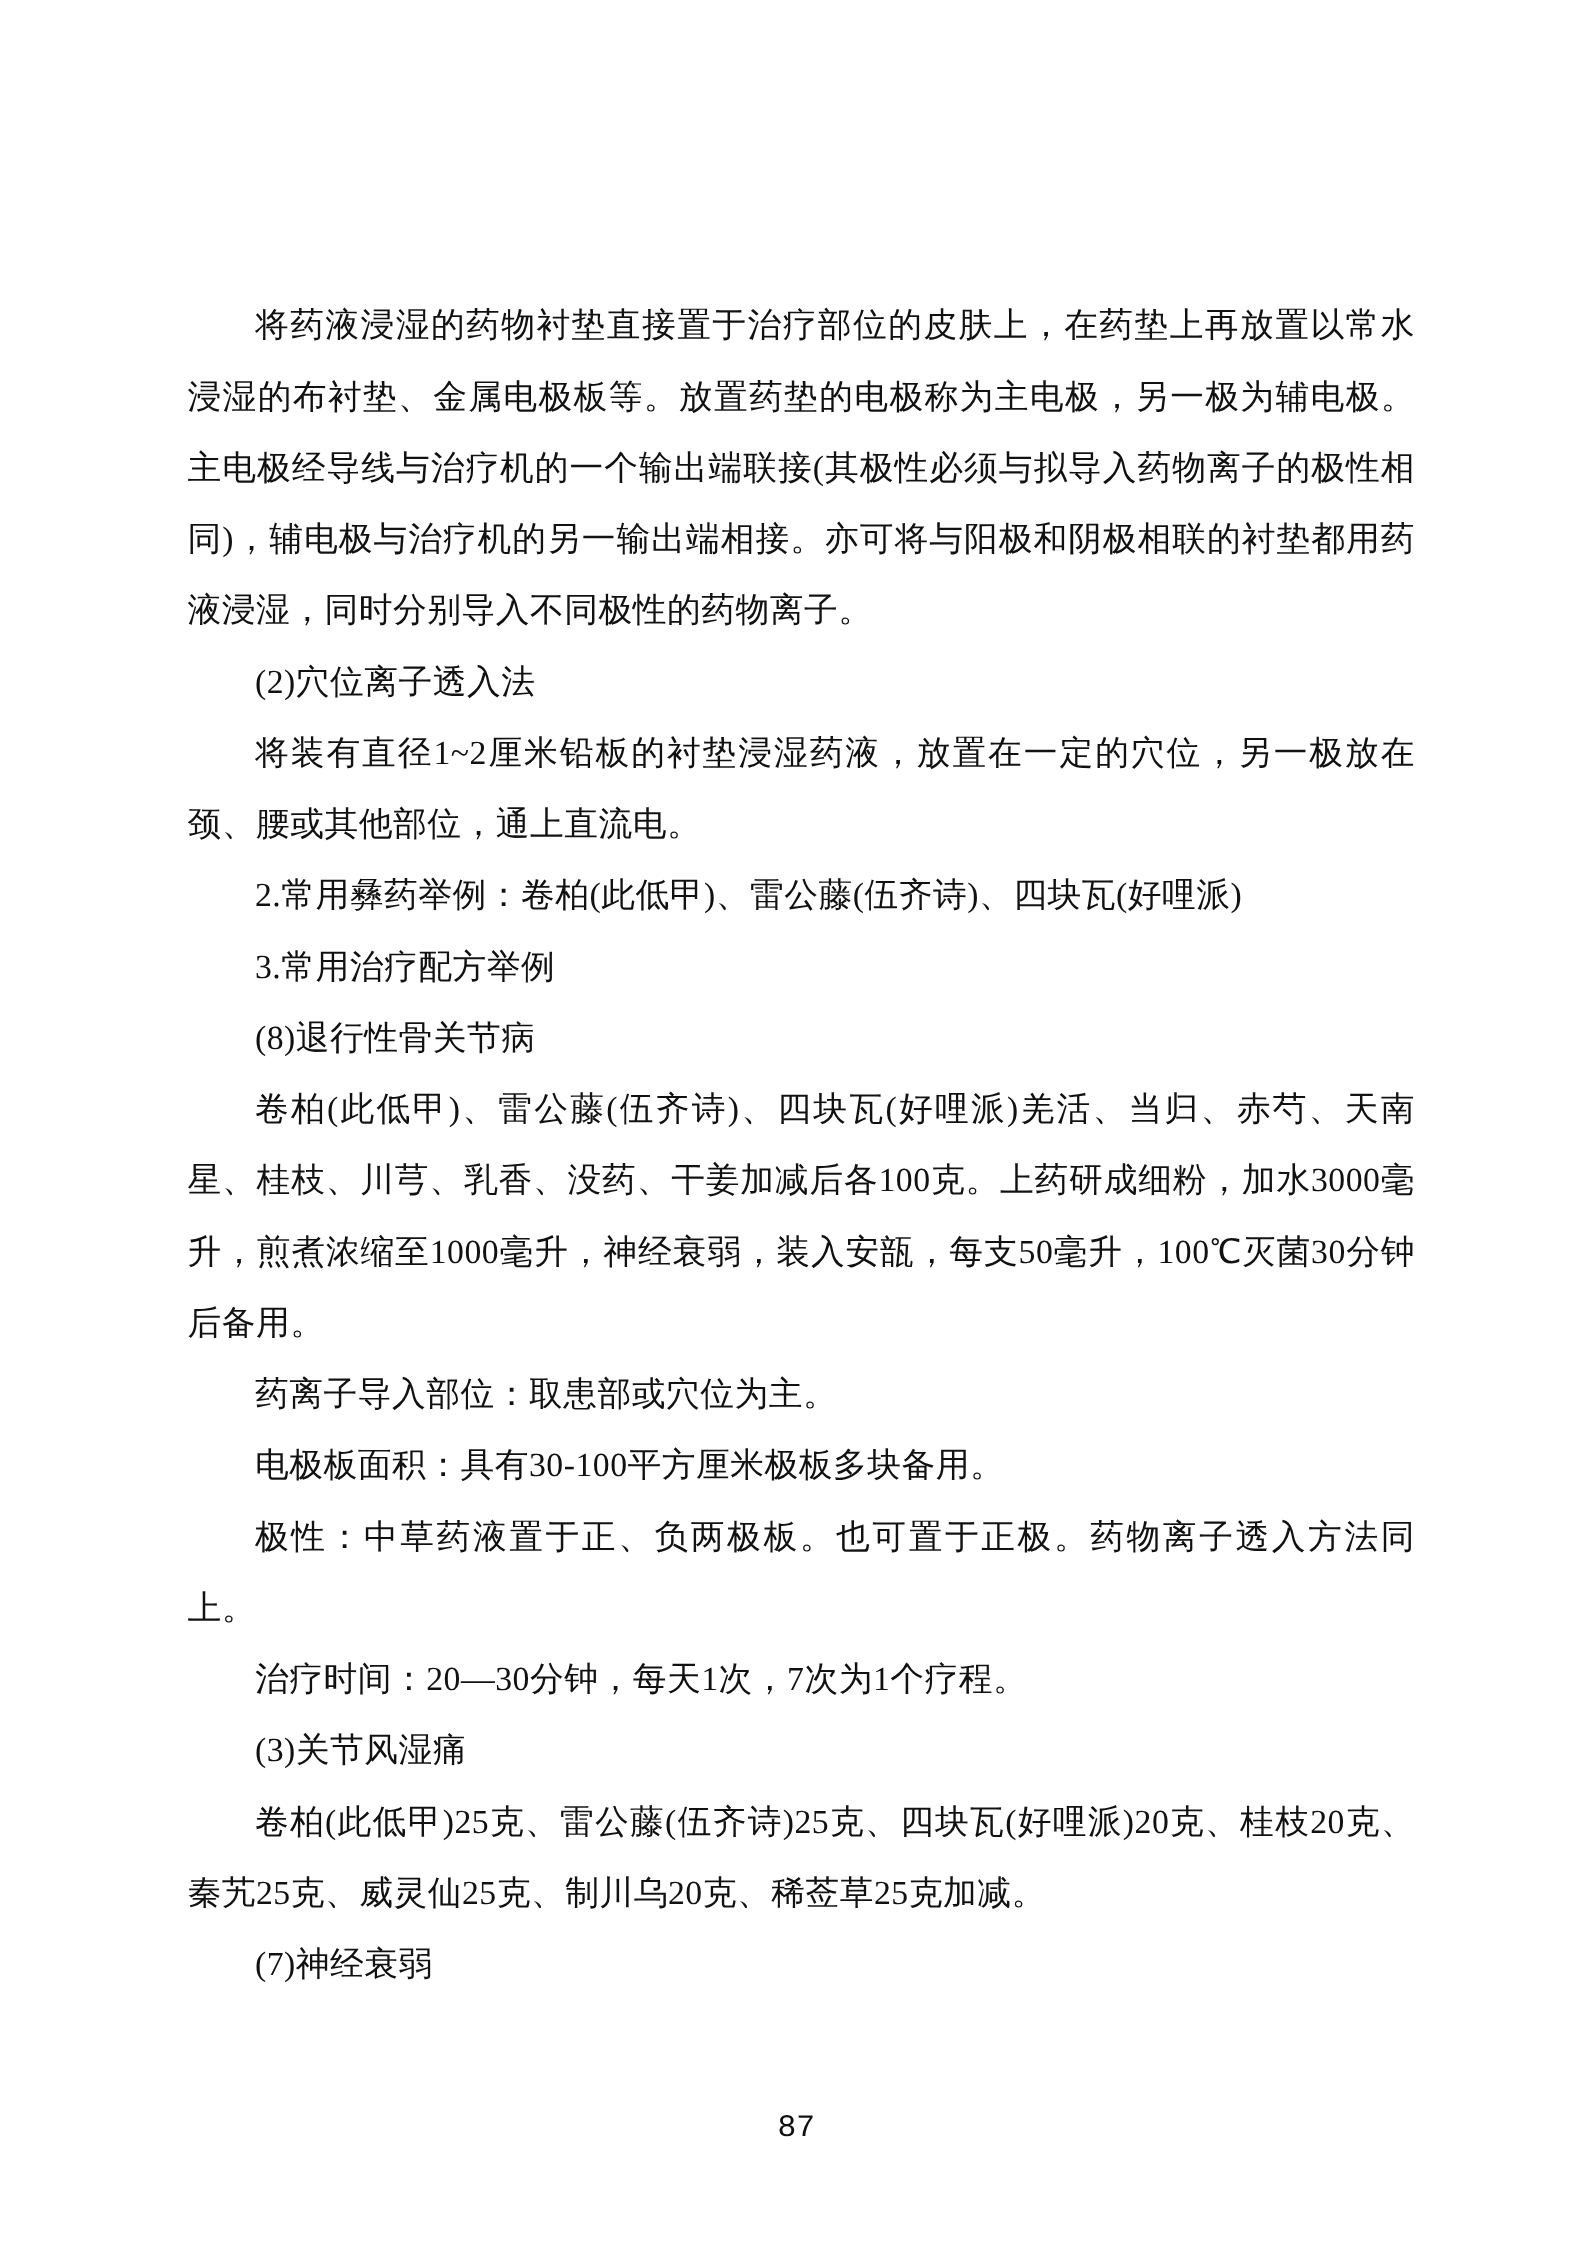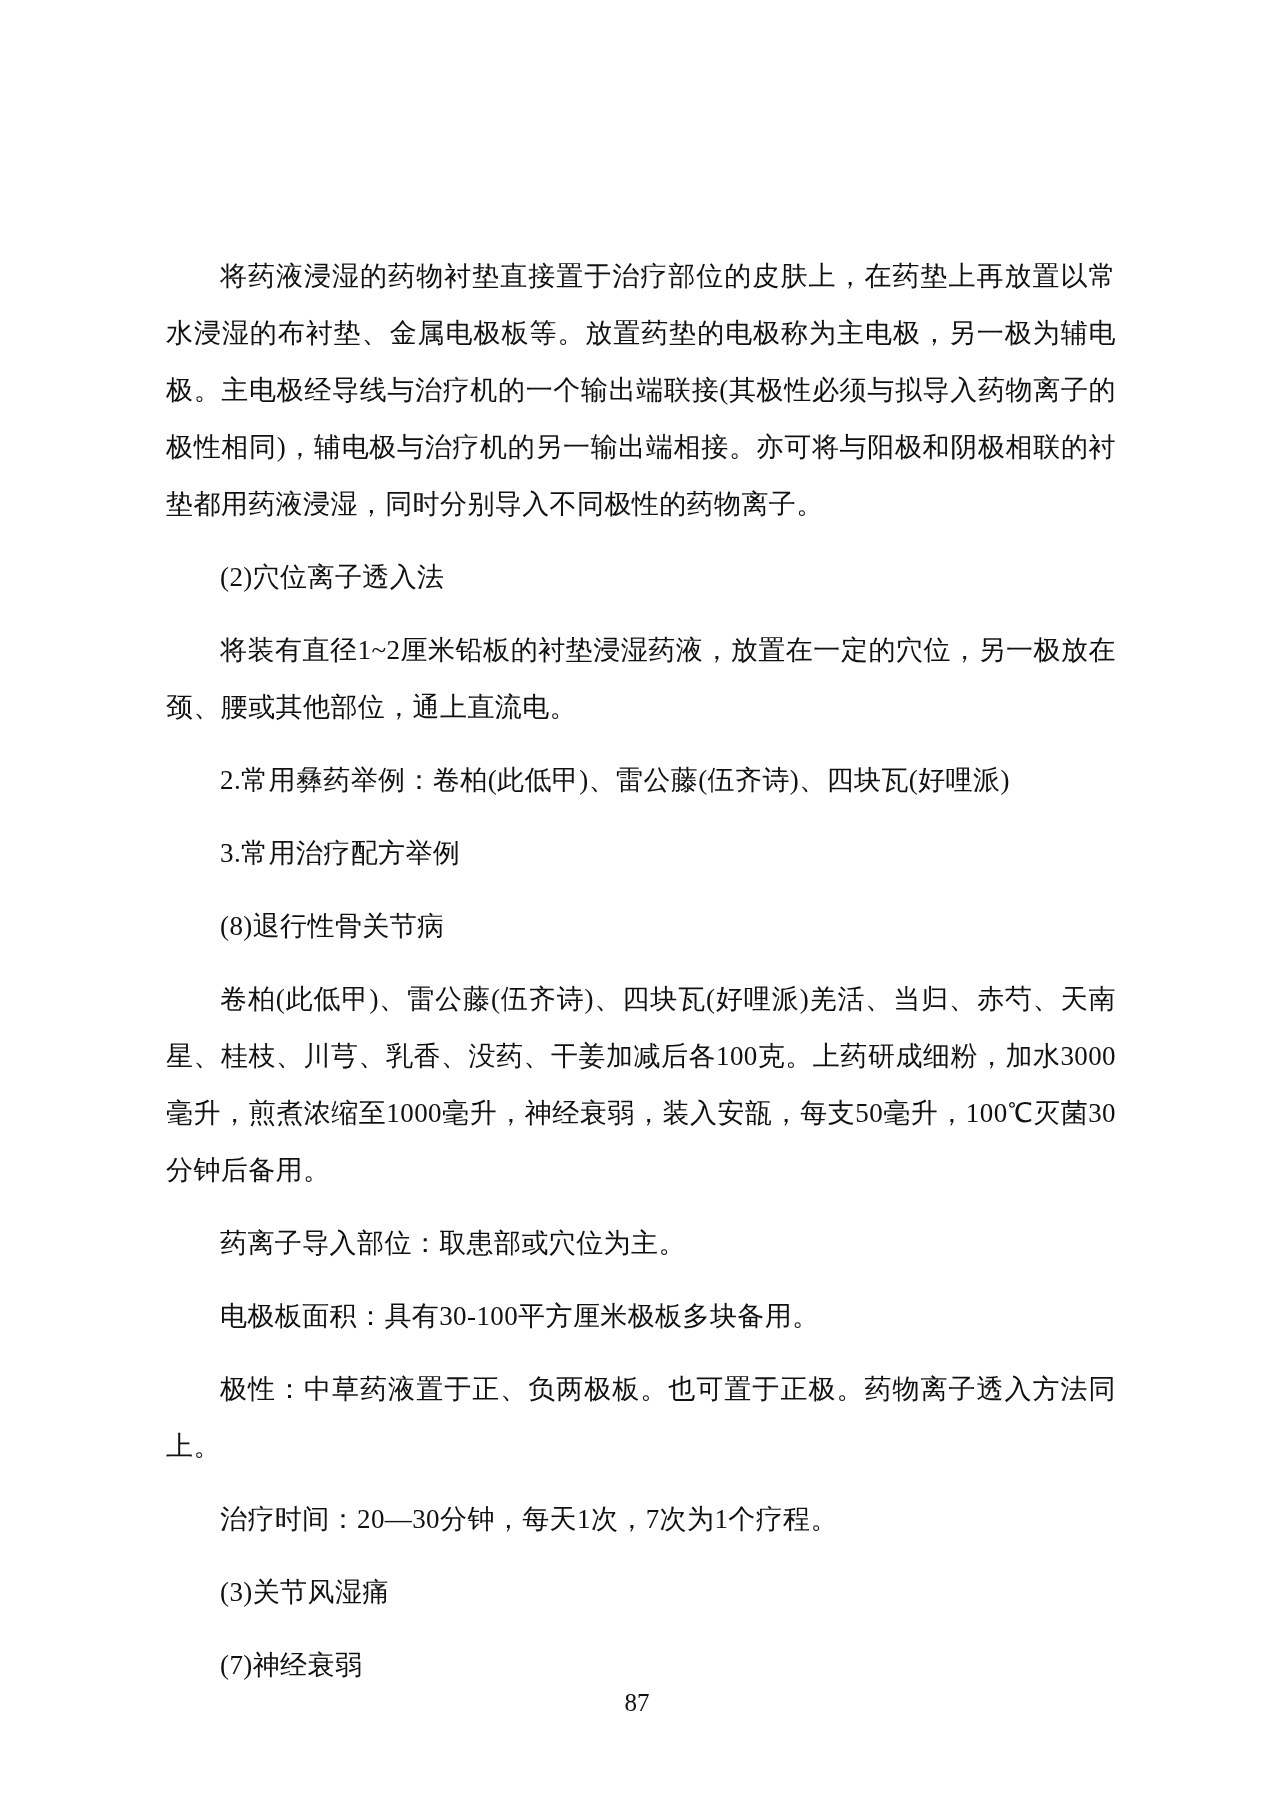--- a/index.html
+++ b/index.html
@@ -16,54 +16,55 @@
     font-family: "Liberation Serif", serif;
     overflow: hidden;
   }
   .content {
     position: absolute;
     left: 150px;
     top: 232px;
     width: 982px;
   }
   .content p {
-    margin: 16px;
+    margin: 0;
     padding: 0;
     font-size: 27px;
     line-height: 57px;
     letter-spacing: 0.4px;
     text-align: justify;
     text-indent: 2em;
     word-break: break-all;
   }
   .page-number {
     position: absolute;
     top: 1688px;
     left: 0;
     width: 100%;
     text-align: center;
     font-size: 25px;
     line-height: 30px;
-    font-family: Liberation Serif, serif;
+    font-family: Liberation Mono, monospace;
     color: #111111;
   }
 </style>
 </head>
 <body>
 
 <div class="page">
   <div class="content">
     <p>将药液浸湿的药物衬垫直接置于治疗部位的皮肤上，在药垫上再放置以常水浸湿的布衬垫、金属电极板等。放置药垫的电极称为主电极，另一极为辅电极。主电极经导线与治疗机的一个输出端联接(其极性必须与拟导入药物离子的极性相同)，辅电极与治疗机的另一输出端相接。亦可将与阳极和阴极相联的衬垫都用药液浸湿，同时分别导入不同极性的药物离子。</p>
     <p>(2)穴位离子透入法</p>
     <p>将装有直径1~2厘米铅板的衬垫浸湿药液，放置在一定的穴位，另一极放在颈、腰或其他部位，通上直流电。</p>
     <p>2.常用彝药举例：卷柏(此低甲)、雷公藤(伍齐诗)、四块瓦(好哩派)</p>
     <p>3.常用治疗配方举例</p>
     <p>(8)退行性骨关节病</p>
     <p>卷柏(此低甲)、雷公藤(伍齐诗)、四块瓦(好哩派)羌活、当归、赤芍、天南星、桂枝、川芎、乳香、没药、干姜加减后各100克。上药研成细粉，加水3000毫升，煎煮浓缩至1000毫升，神经衰弱，装入安瓿，每支50毫升，100℃灭菌30分钟后备用。</p>
     <p>药离子导入部位：取患部或穴位为主。</p>
     <p>电极板面积：具有30-100平方厘米极板多块备用。</p>
     <p>极性：中草药液置于正、负两极板。也可置于正极。药物离子透入方法同上。</p>
     <p>治疗时间：20—30分钟，每天1次，7次为1个疗程。</p>
     <p>(3)关节风湿痛</p>
+    <p>卷柏(此低甲)25克、雷公藤(伍齐诗)25克、四块瓦(好哩派)20克、桂枝20克、秦艽25克、威灵仙25克、制川乌20克、稀莶草25克加减。</p>
     <p>(7)神经衰弱</p>
   </div>
   <div class="page-number">87</div>
 </div>
 
 </body></html>

